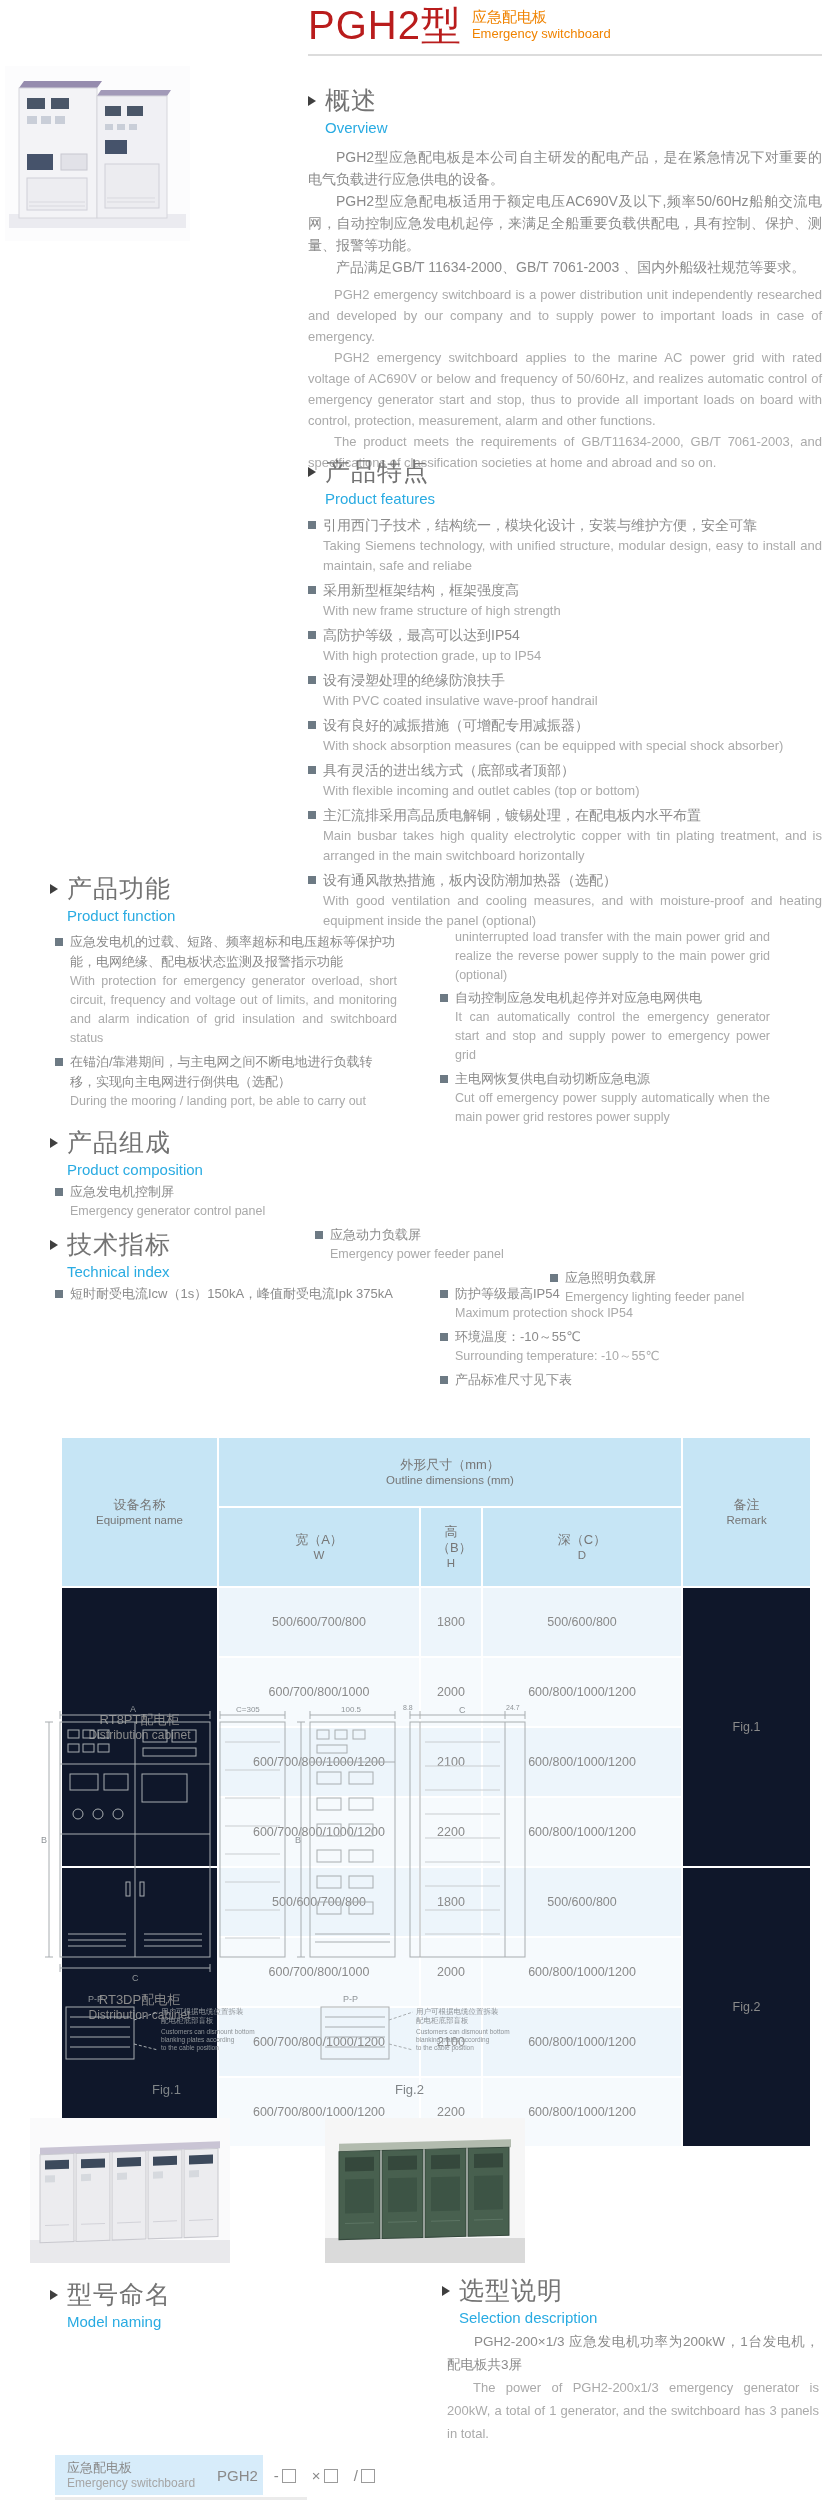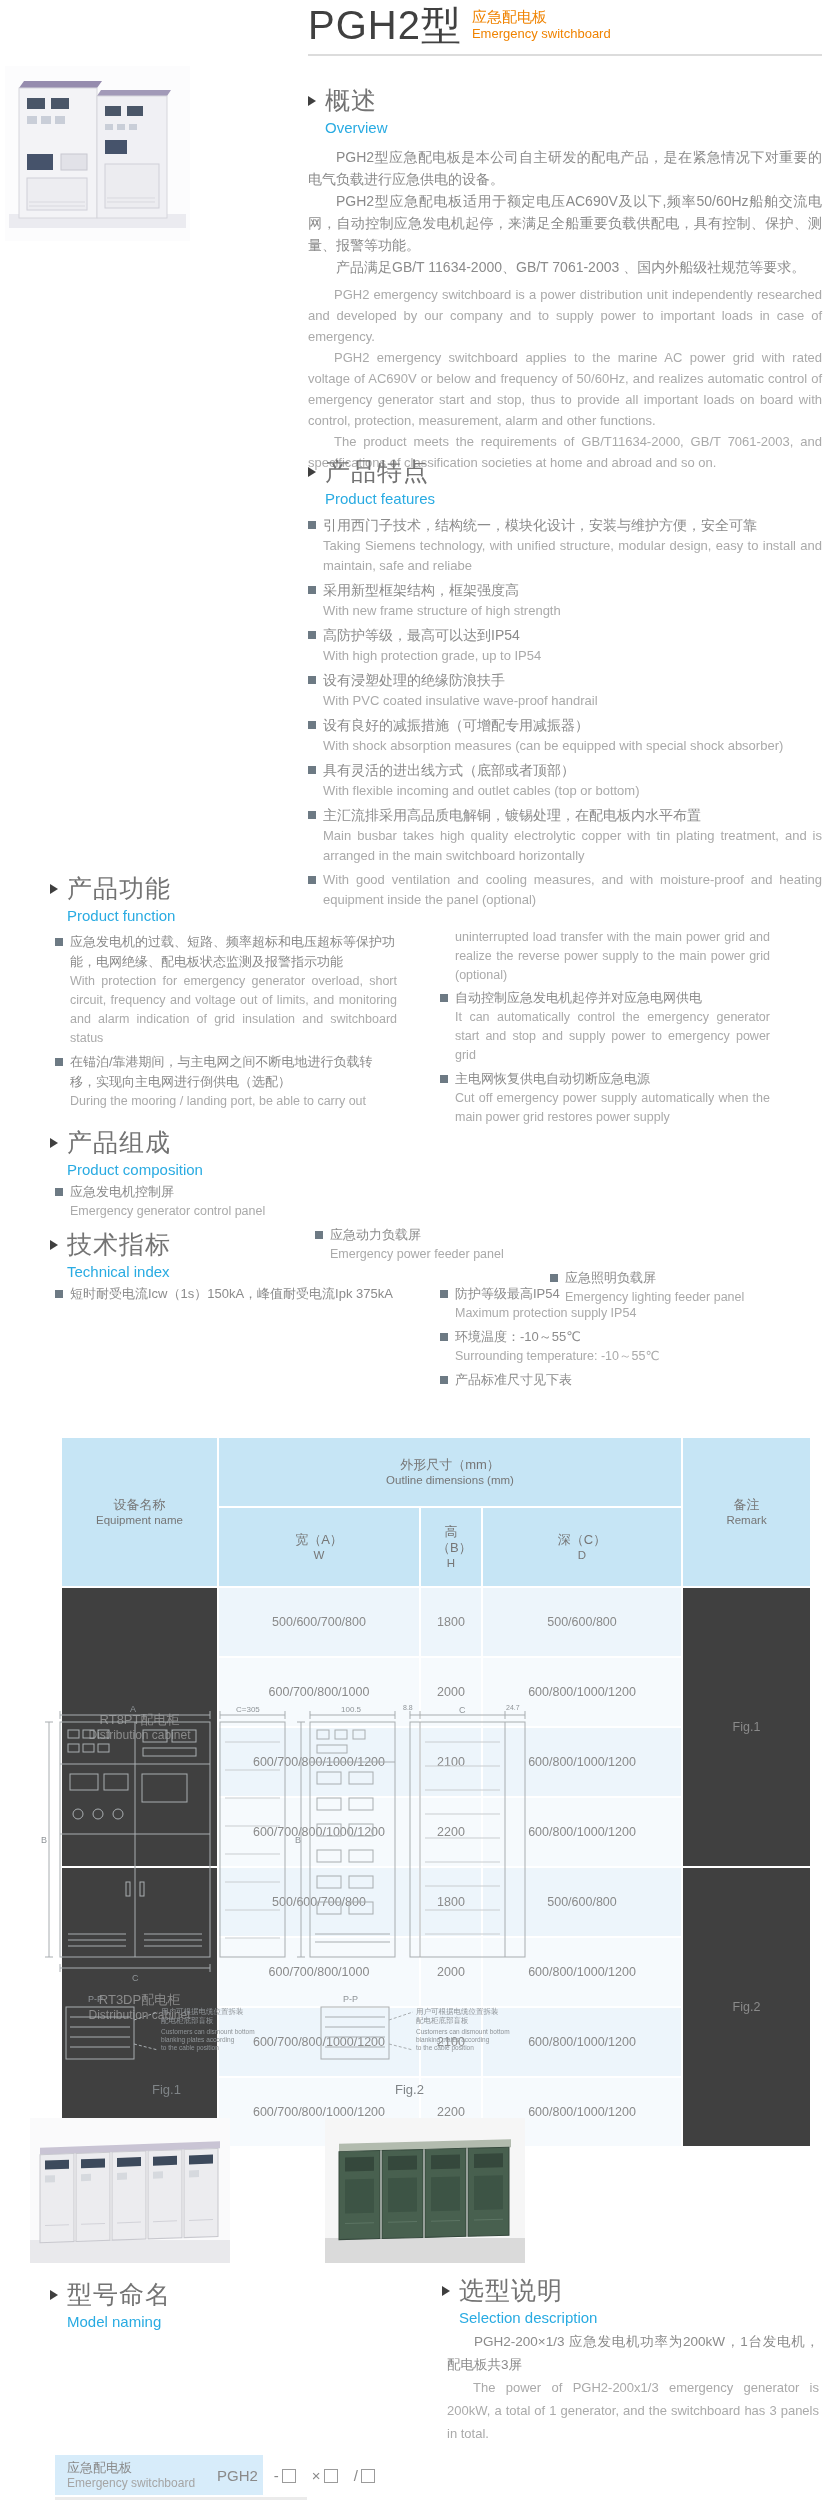--- a/index.html
+++ b/index.html
@@ -2,21 +2,21 @@
 <html><head>
 <meta charset="utf-8">
 <style>
   html,body { margin:0; padding:0; background:#ffffff; }
   .page { position:relative; width:830px; height:2500px; background:#fff;
           font-family:"Liberation Sans","DejaVu Sans",sans-serif; overflow:hidden; }
   .abs { position:absolute; }
 
   
   .title-block { display:flex; align-items:flex-start; }
-  .title-model { font-size:40px; line-height:42px; color:#404040; letter-spacing:1px; }
+  .title-model { font-size:40px; line-height:42px; color:#b91c1c; letter-spacing:1px; }
   .title-right { margin-left:10px; padding-top:4px; color:#f08300; }
   .title-zh { font-size:15px; line-height:18px; }
   .title-en { font-size:13px; line-height:16px; }
   .divider { height:2px; background:#dcdcdc; }
 
   
   .sh-row { display:flex; align-items:center; }
   .arrow { width:0; height:0; border-left:8px solid #3f3f3f;
            border-top:5px solid transparent; border-bottom:5px solid transparent; margin-right:9px; }
   .sh-zh { font-size:25px; color:#737373; letter-spacing:1px; }
@@ -41,21 +41,21 @@
   .dim-table { border-collapse:separate; border-spacing:2px; table-layout:fixed;
                width:740px; color:#8a8a8a; }
   .dim-table th, .dim-table td { text-align:center; vertical-align:middle; padding:16px; font-weight:normal; }
   .dim-table thead th { background:#c6e5f5; color:#767676; }
   .dim-table thead tr:first-child th { height:36px; }
   .dim-table thead tr:last-child th { height:44px; }
   .th-zh { font-size:13px; line-height:16px; }
   .th-en { font-size:11.5px; line-height:14px; }
   .dim-table tbody td { background:#edf5fb; height:36px; font-size:12.5px; }
   .dim-table tbody tr:nth-child(even) td { background:#f6fafd; }
-  .dim-table tbody td.td-side { background:#404040; }
+  .dim-table tbody td.td-side { background:#0f172a; }
   .td-name-zh { font-size:13px; line-height:16px; }
   .td-name-en { font-size:12px; line-height:14px; }
 
   
   .fig { position:absolute; }
   .fig text { font-family:"Liberation Sans","DejaVu Sans",sans-serif; }
 
   
   .mn-diagram { position:relative; }
   .mn-row { margin-bottom:2px; padding:4px 0 4px 12px; }
@@ -171,20 +171,21 @@
         <div class="bi-zh">具有灵活的进出线方式（底部或者顶部）</div>
         <div class="bi-en">With flexible incoming and outlet cables (top or bottom)</div>
       </div>
       <div class="b-item">
         <span class="sq"></span>
         <div class="bi-zh">主汇流排采用高品质电解铜，镀锡处理，在配电板内水平布置</div>
         <div class="bi-en">Main busbar takes high quality electrolytic copper with tin plating treatment, and is arranged in the main switchboard horizontally</div>
       </div>
       <div class="b-item">
         <span class="sq"></span>
+        <div class="bi-zh">设有通风散热措施，板内设防潮加热器（选配）</div>
         <div class="bi-en">With good ventilation and cooling measures, and with moisture-proof and heating equipment inside the panel (optional)</div>
       </div>
     </div>
   </div>
 
   <div class="abs" style="left:50px; top:872px;">
     <div class="sh-row">
       <span class="arrow"></span>
       <span class="sh-zh">产品功能</span>
     </div>
@@ -249,21 +250,21 @@
   <div class="abs" style="left:55px; top:1284px; width:348px;">
     <div class="b-item col-item">
       <span class="sq"></span>
       <div class="bi-zh">短时耐受电流Icw（1s）150kA，峰值耐受电流Ipk 375kA</div>
     </div>
   </div>
   <div class="abs" style="left:440px; top:1284px; width:340px;">
     <div class="b-item col-item">
       <span class="sq"></span>
       <div class="bi-zh">防护等级最高IP54</div>
-      <div class="bi-en">Maximum protection supply IP54</div>
+      <div class="bi-en">Maximum protection shock IP54</div>
     </div>
     <div class="b-item col-item">
       <span class="sq"></span>
       <div class="bi-zh">环境温度：-10～55℃</div>
       <div class="bi-en">Surrounding temperature: -10～55℃</div>
     </div>
     <div class="b-item col-item">
       <span class="sq"></span>
       <div class="bi-zh">产品标准尺寸见下表</div>
     </div>

